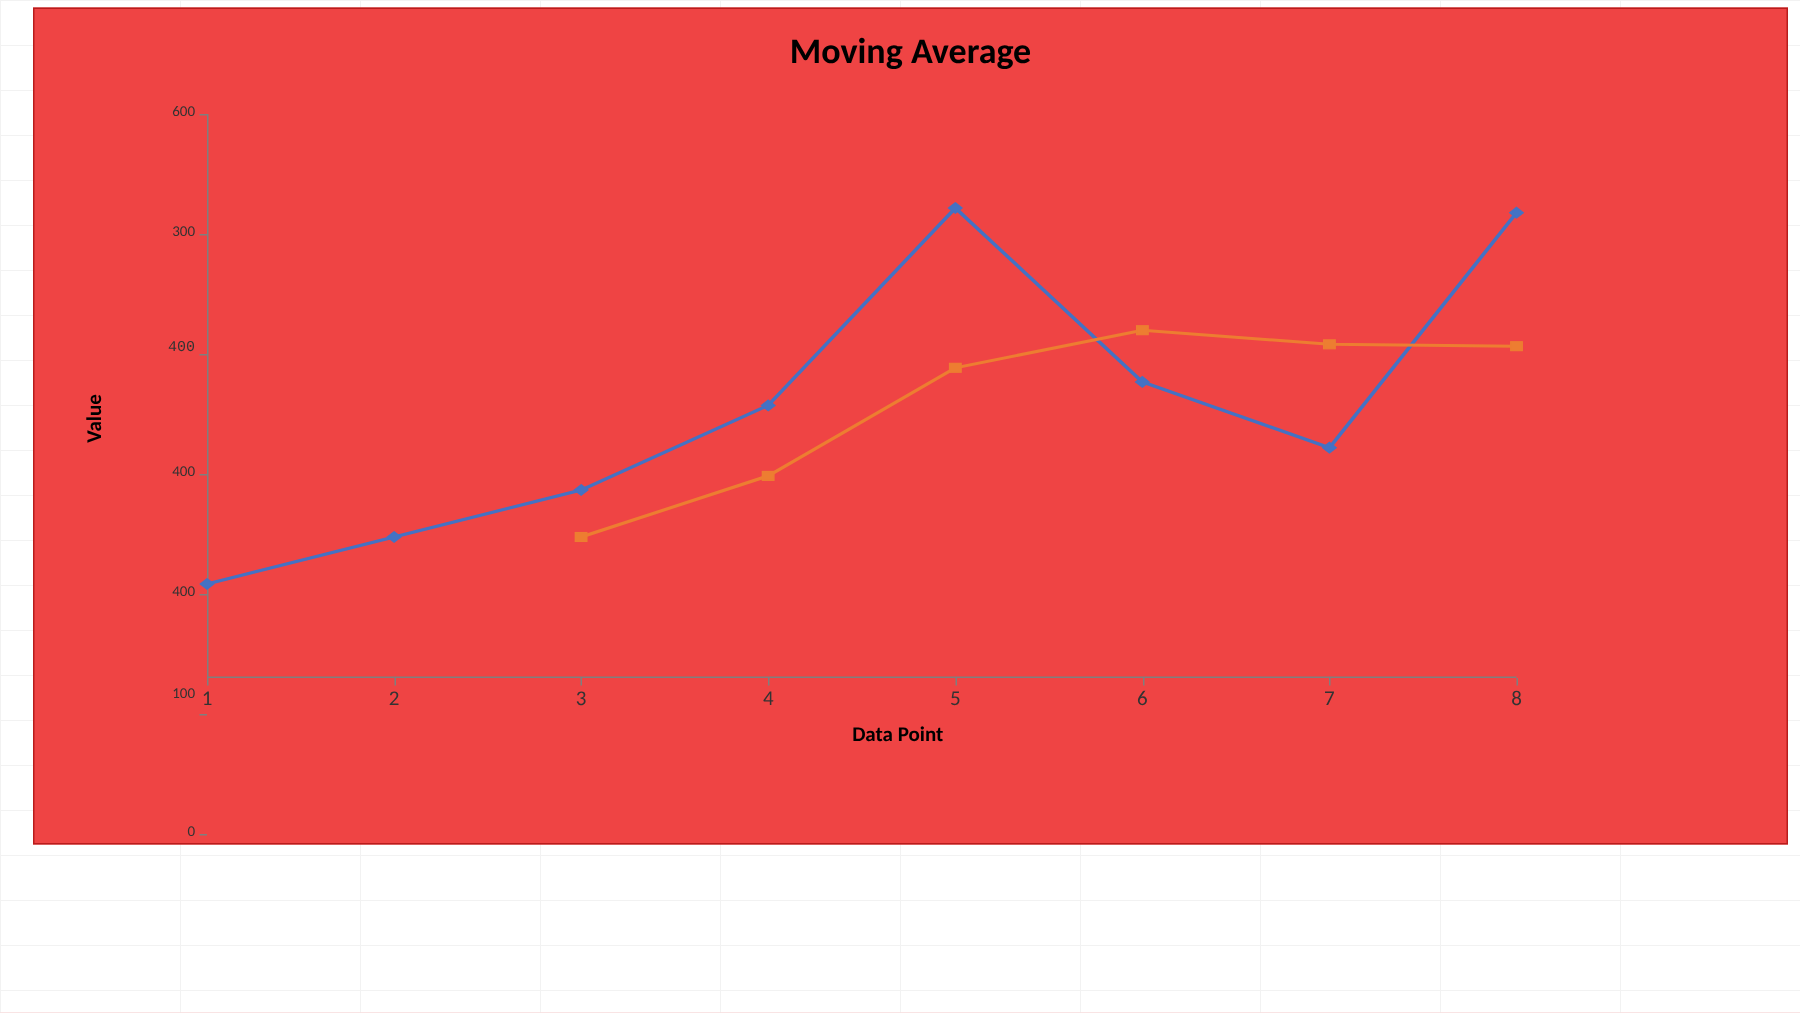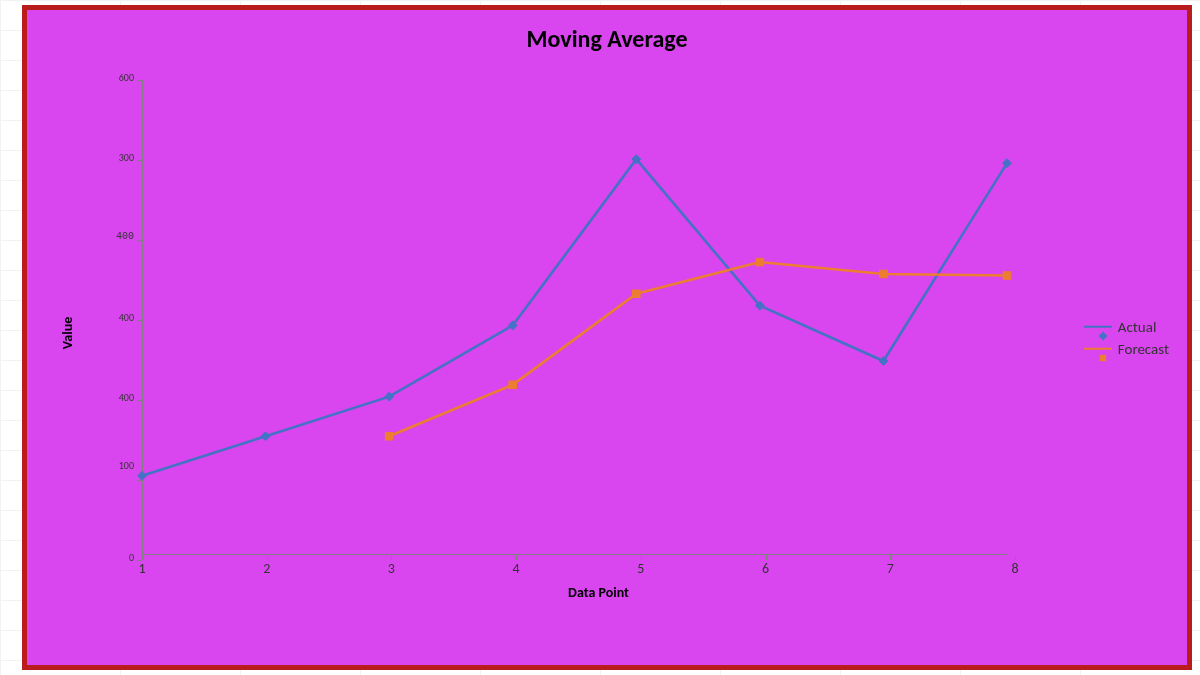--- a/index.html
+++ b/index.html
@@ -24,23 +24,23 @@
       linear-gradient(#e0e0e0 1px, transparent 1px),
       linear-gradient(90deg, #e0e0e0 1px, transparent 1px);
     background-size: 120px 30px, 120px 30px;
     opacity: 0.4;
   }
   .chart-frame {
     position: absolute;
     left: 22px;
     top: 5px;
     width: 1170px;
-    height: 665px;
-    background: #d946ef;
-    border: 5px solid #b91c1c;
+    height: 558px;
+    background: #ef4444;
+    border: 1px solid #b91c1c;
     box-sizing: border-box;
   }
   .chart-title {
     position: absolute;
     top: 14px;
     left: 0;
     right: 0;
     text-align: center;
     font-size: 24px;
     font-weight: 700;
@@ -216,37 +216,13 @@
         <div class="x-tick-line" style="left: 498.857px;"></div>
         <div class="x-tick" style="left: 623.571px;">6</div>
         <div class="x-tick-line" style="left: 623.571px;"></div>
         <div class="x-tick" style="left: 748.286px;">7</div>
         <div class="x-tick-line" style="left: 748.286px;"></div>
         <div class="x-tick" style="left: 873px;">8</div>
         <div class="x-tick-line" style="left: 873px;"></div>
       </div>
   </div>
 
-  <div class="legend">
-    <div class="legend-item">
-      <span class="legend-swatch">
-        <span class="legend-line" style="background:#4472C4;"></span>
-        <span class="legend-marker">
-          <svg width="10" height="10" viewBox="-5 -5 10 10" style="overflow:visible;">
-            <rect x="-3.2" y="-3.2" width="6.4" height="6.4" fill="#4472C4" transform="rotate(45)"></rect>
-          </svg>
-        </span>
-      </span>
-      <span>Actual</span>
-    </div>
-    <div class="legend-item">
-      <span class="legend-swatch">
-        <span class="legend-line" style="background:#ED7D31;"></span>
-        <span class="legend-marker">
-          <svg width="10" height="10" viewBox="-5 -5 10 10" style="overflow:visible;">
-            <rect x="-3.2" y="-3.2" width="6.4" height="6.4" fill="#ED7D31"></rect>
-          </svg>
-        </span>
-      </span>
-      <span>Forecast</span>
-    </div>
-  </div>
 </div>
 
 </body></html>

